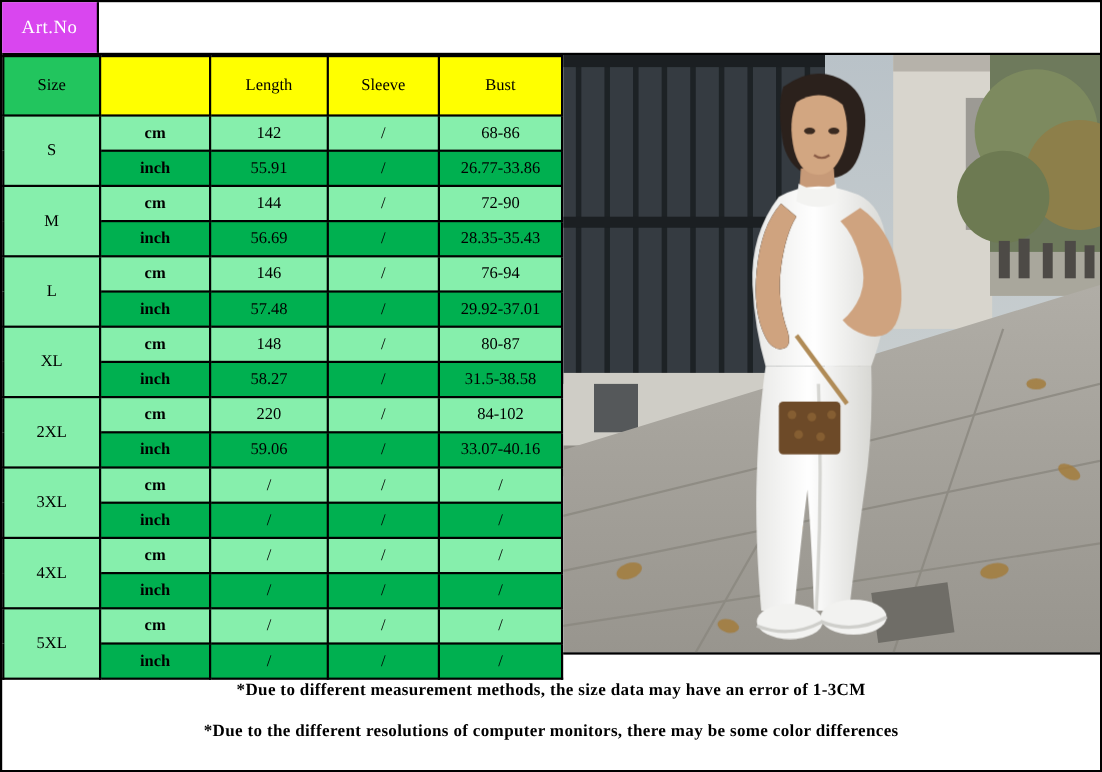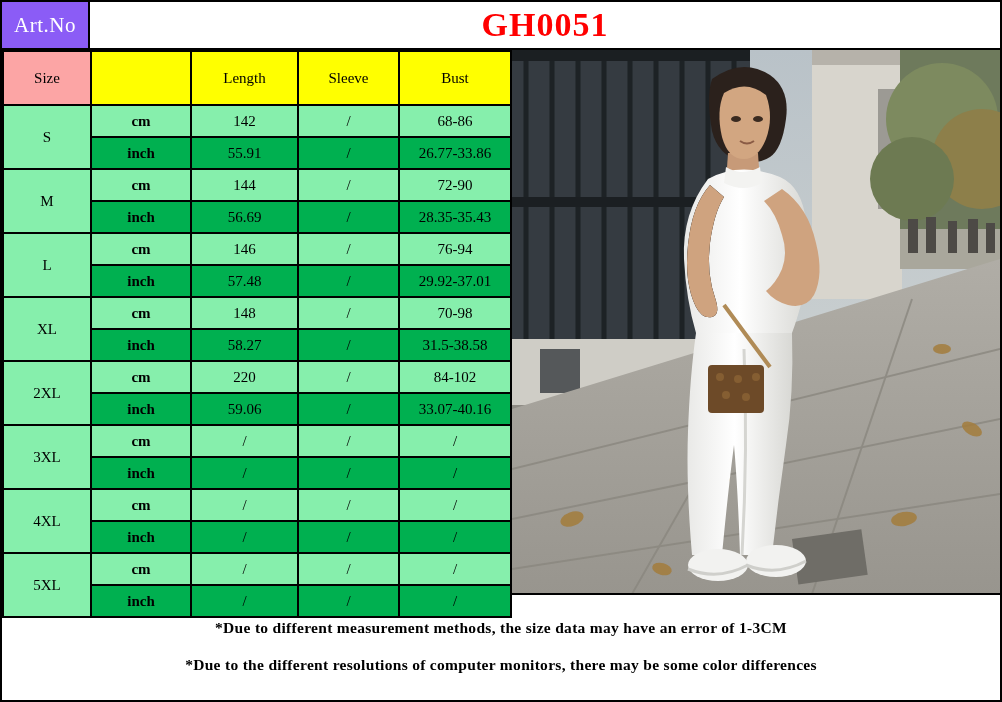--- a/index.html
+++ b/index.html
@@ -25,23 +25,23 @@
   
   .header-row {
     display: flex;
     height: 48px;
     box-sizing: border-box;
     border-bottom: 2px solid #000;
   }
   .artno-cell {
     width: 88px;
     flex: 0 0 88px;
-    background: #8b5cf6;
+    background: #d946ef;
     color: #fff;
-    font-size: 21px;
+    font-size: 17px;
     display: flex;
     align-items: center;
     justify-content: center;
     box-sizing: border-box;
     border-right: 2px solid #000;
     letter-spacing: .5px;
   }
   .artno-value {
     flex: 1 1 auto;
     background: #fff;
@@ -78,21 +78,21 @@
     font-size: 15px;
   }
   
   col.c-size   { width: 88px; }
   col.c-unit   { width: 100px; }
   col.c-len    { width: 107px; }
   col.c-slv    { width: 101px; }
   col.c-bust   { width: 112px; }
 
   .th-size {
-    background: #fca5a5;
+    background: #22c55e;
     font-size: 23px;
     height: 52px;
   }
   .th-blank {
     background: #ffff00;
   }
   .th-col {
     background: #ffff00;
     font-size: 23px;
   }
@@ -152,21 +152,20 @@
     white-space: nowrap;
   }
 </style>
 </head>
 <body>
 
 <div class="page">
 
   <div class="header-row">
     <div class="artno-cell">Art.No</div>
-    <div class="artno-value">GH0051</div>
   </div>
 
   <div class="main">
 
     <div class="table-wrap">
       <table class="size">
         <colgroup>
           <col class="c-size">
             <col class="c-unit">
             <col class="c-len">
@@ -222,21 +221,21 @@
             <td class="val">57.48</td>
             <td class="val">/</td>
             <td class="val">29.92-37.01</td>
           </tr>
 
           <tr class="row-cm">
             <td class="size-label" rowspan="2">XL</td>
             <td class="unit-cm">cm</td>
             <td class="val">148</td>
             <td class="val">/</td>
-            <td class="val">70-98</td>
+            <td class="val">80-87</td>
           </tr>
           <tr class="row-inch">
             <td class="unit-inch">inch</td>
             <td class="val">58.27</td>
             <td class="val">/</td>
             <td class="val">31.5-38.58</td>
           </tr>
 
           <tr class="row-cm">
             <td class="size-label" rowspan="2">2XL</td>

